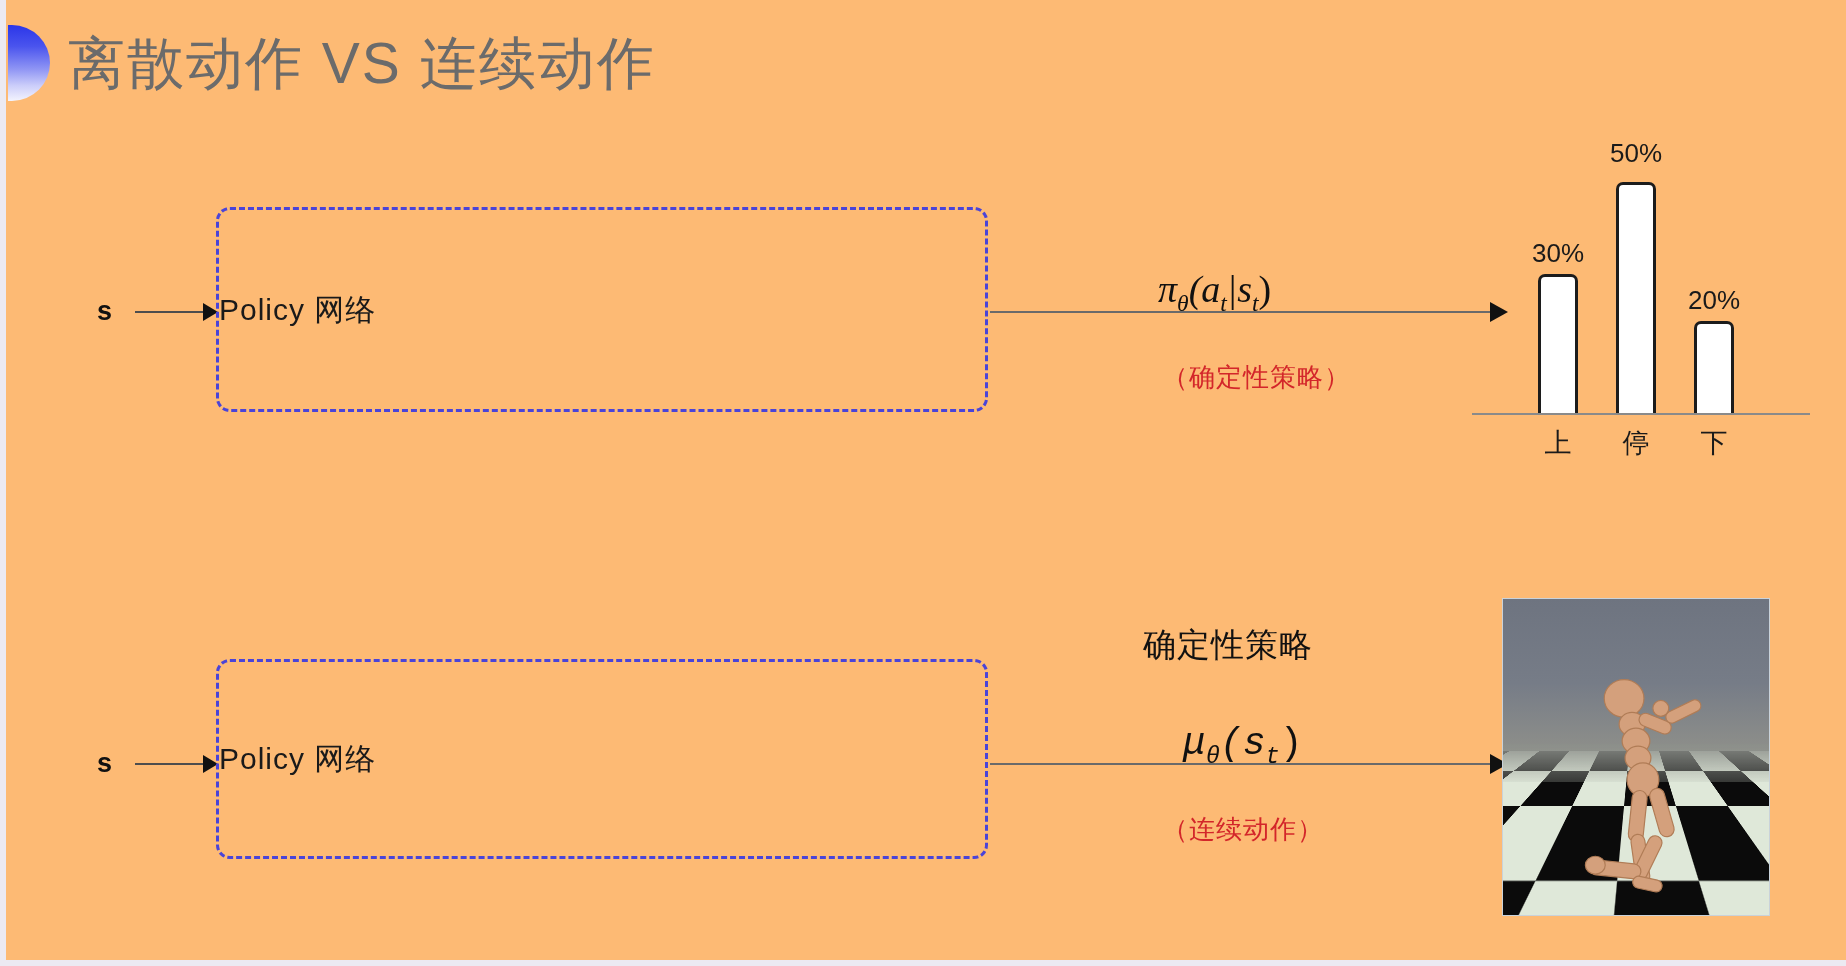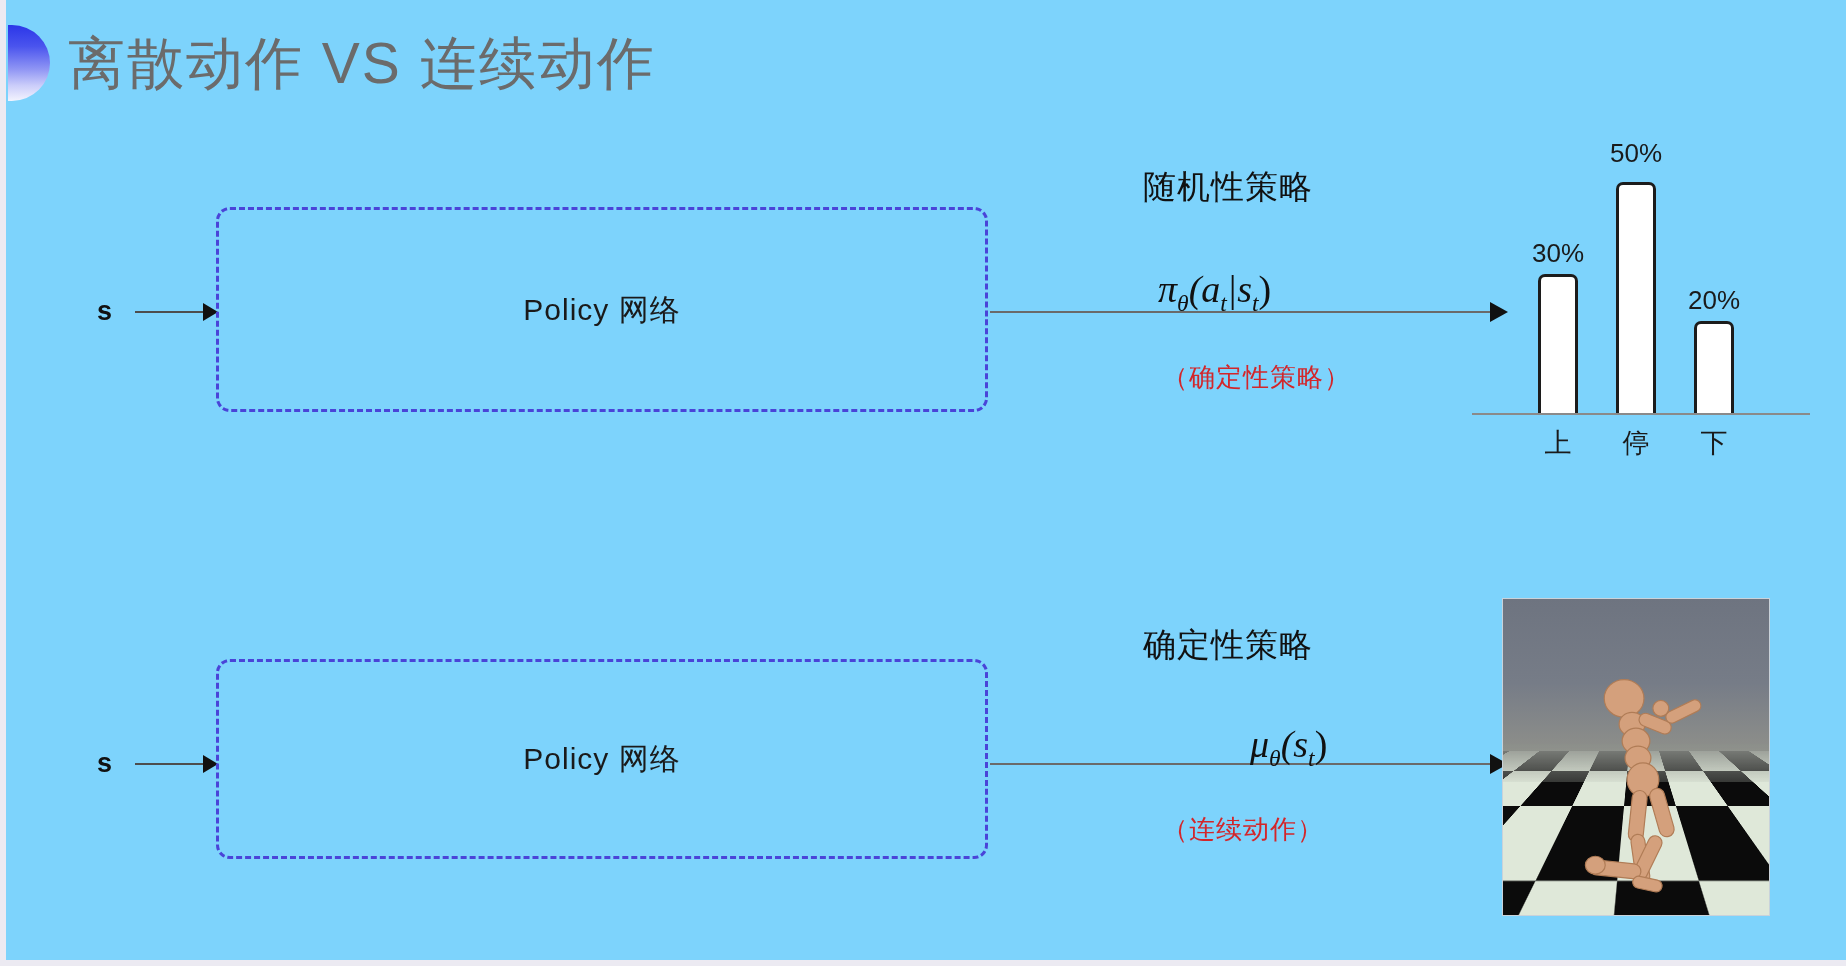--- a/index.html
+++ b/index.html
@@ -3,21 +3,21 @@
 <meta charset="utf-8">
 <style>
   html,body{margin:0;padding:0;}
   body{
     width:1846px;height:966px;
     background:#ffffff;
     font-family:"Liberation Sans","DejaVu Sans",sans-serif;
     overflow:hidden;
     position:relative;
   }
-  .slide{position:absolute;left:0;top:0;width:1846px;height:966px;background:#7dd3fc;}
+  .slide{position:absolute;left:0;top:0;width:1846px;height:966px;background:#fdba74;}
 
   
   .title-bullet{
     position:absolute;left:8px;top:25px;width:42px;height:76px;
     background:linear-gradient(180deg,#2b36e8 0%,#4a54ee 28%,#8f95f4 58%,#ccceFa 80%,#f3f4fe 100%);
     border-radius:0 42px 42px 0;
   }
   .title-text{
     position:absolute;left:68px;top:22px;
     font-size:57px;line-height:82px;
@@ -29,21 +29,21 @@
   .policy-box{
     position:absolute;
     border:3px dashed #4a44d8;
     border-radius:14px;
     box-sizing:border-box;
     background:transparent;
   }
   .policy-box .box-label{
     position:absolute;left:0;right:0;top:50%;
     transform:translateY(-50%);
-    text-align:center;
+    text-align:left;
     font-size:30px;color:#1a1a1a;letter-spacing:1px;
     white-space:nowrap;
   }
   #policy-box-top{left:216px;top:207px;width:772px;height:205px;}
   #policy-box-bottom{left:216px;top:659px;width:772px;height:200px;}
 
   
   .s-label{
     position:absolute;font-size:27px;font-weight:700;color:#111;
   }
@@ -79,21 +79,21 @@
   }
   .ann-formula .sub{font-size:0.62em;vertical-align:sub;font-style:italic;}
   .ann-formula .paren{font-style:normal;}
   .ann-red{
     position:absolute;font-size:26px;color:#d3262a;white-space:nowrap;letter-spacing:1px;
   }
   #ann-title-top{left:1143px;top:165px;}
   #ann-formula-top{left:1158px;top:238px;}
   #ann-red-top{left:1162px;top:360px;}
   #ann-title-bottom{left:1143px;top:623px;}
-  #ann-formula-bottom{left:1250px;top:693px;}
+  #ann-formula-bottom{left:1183px;top:693px;font-family:Liberation Mono, monospace;}
   #ann-red-bottom{left:1162px;top:812px;font-family:Liberation Mono, monospace;}
 
   
   #bar-chart{position:absolute;left:1466px;top:110px;width:380px;height:340px;}
   .chart-baseline{
     position:absolute;left:6px;top:303px;width:338px;height:2px;background:#8a8a8a;
   }
   .bar{
     position:absolute;box-sizing:border-box;
     border:3px solid #1c1c1c;
@@ -148,21 +148,20 @@
   <div class="arrow-line" id="in-arrow-top-line"></div>
   <div class="arrow-head" id="in-arrow-top-head"></div>
 
   <div class="policy-box" id="policy-box-top">
     <div class="box-label">Policy 网络</div>
   </div>
 
   <div class="arrow-line" id="out-arrow-top-line"></div>
   <div class="arrow-head" id="out-arrow-top-head"></div>
 
-  <div class="ann-title" id="ann-title-top">随机性策略</div>
   <div class="ann-formula" id="ann-formula-top"><span>π</span><span class="sub">θ</span><span>(a</span><span class="sub">t</span><span>|s</span><span class="sub">t</span><span class="paren">)</span></div>
   <div class="ann-red" id="ann-red-top">（确定性策略）</div>
 
   <div id="bar-chart">
     <div class="chart-baseline"></div>
   <div class="bar" style="left: 72px; width: 40px; height: 138.6px; top: 164.4px;"></div>
       <div class="bar-value" style="left: 50px; width: 84px; top: 128.4px;">30%</div>
       <div class="bar-cat" style="left: 52px; width: 80px; top: 315px;">上</div>
       <div class="bar" style="left: 150px; width: 40px; height: 231px; top: 72px;"></div>
       <div class="bar-value" style="left: 128px; width: 84px; top: 28px;">50%</div>

